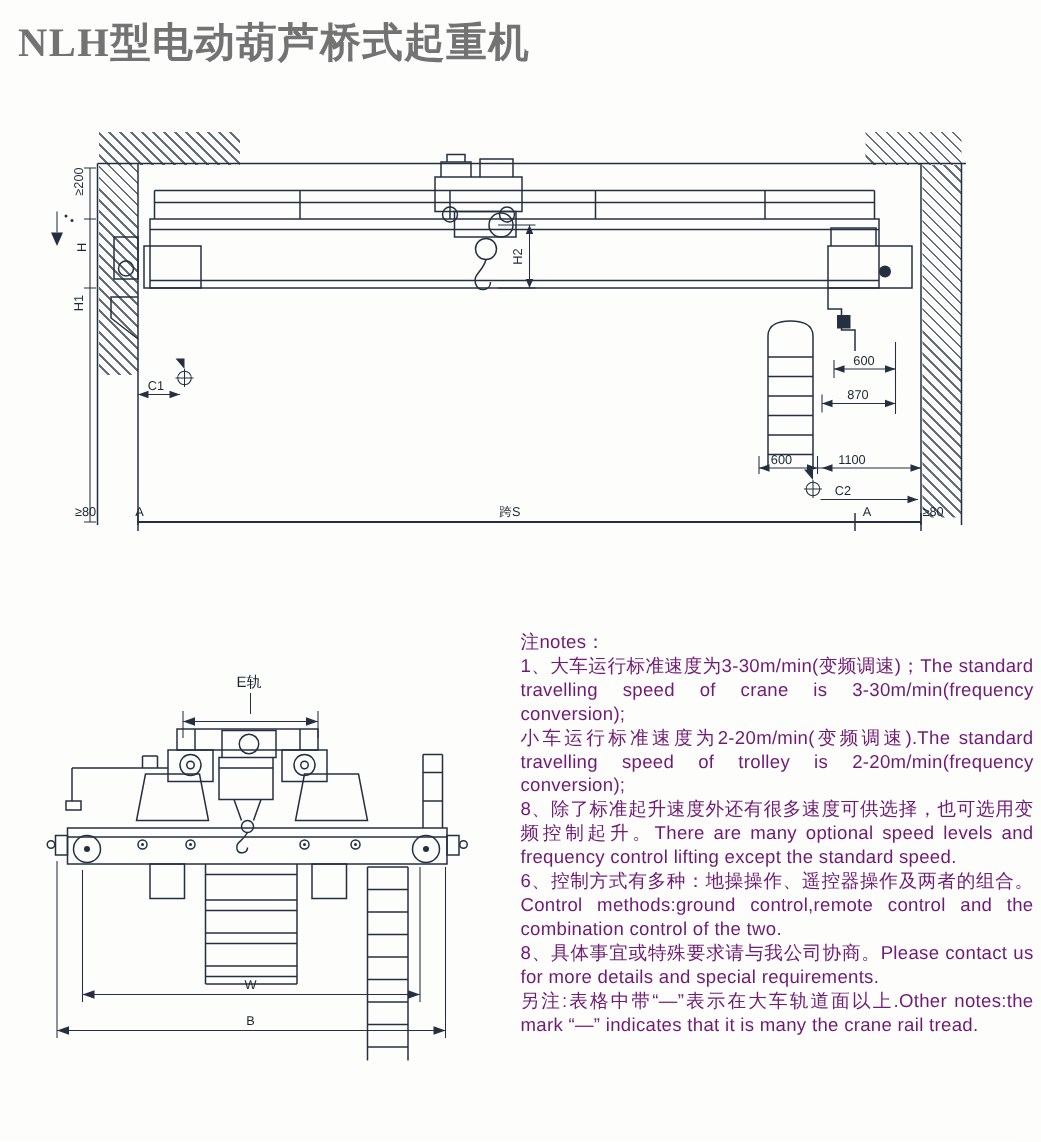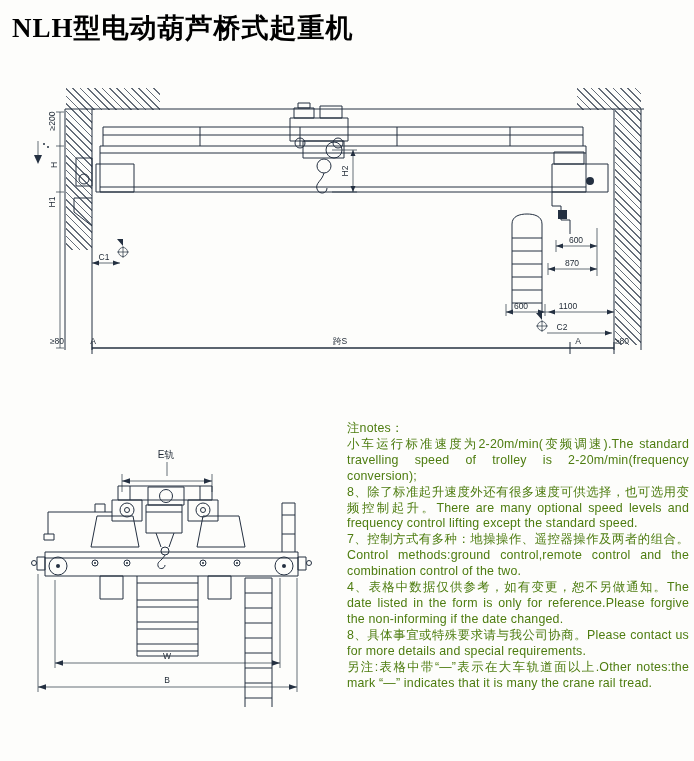--- a/index.html
+++ b/index.html
@@ -1,28 +1,28 @@
 <!DOCTYPE html>
 <html><head>
 <meta charset="utf-8">
 <style>
   html,body{margin:0;padding:0;}
   .page{position:relative;width:694px;height:761px;background:#fdfdfb;overflow:hidden;
         font-family:"Liberation Sans",sans-serif;}
   .title{position:absolute;left:12px;top:10px;margin:0;font-family:"Liberation Serif",serif;
-         font-weight:bold;font-size:27px;letter-spacing:1px;color:#000000;white-space:nowrap;}
+         font-weight:bold;font-size:27px;letter-spacing:1px;color:#737373;white-space:nowrap;}
   svg{position:absolute;}
   .ln{stroke:#243041;fill:none;stroke-width:1;}
   .thin{stroke:#243041;fill:none;stroke-width:.7;}
   .fil{fill:#243041;stroke:none;}
   .dash{stroke-dasharray:5 3;stroke-width:.7;}
   .dd{stroke-dasharray:9 3 2 3;stroke-width:.7;}
   .lbl{fill:#1d2733;font-family:"Liberation Sans",sans-serif;font-size:8.5px;}
   .hatch{position:absolute;background:repeating-linear-gradient(45deg,transparent 0 4px,rgba(36,48,65,.7) 4px 5.2px);}
-  .notes{position:absolute;left:347px;top:421px;width:342px;color:#4d7c0f;font-size:12.4px;
+  .notes{position:absolute;left:347px;top:421px;width:342px;color:#701a75;font-size:12.4px;
          line-height:15.9px;text-align:justify;letter-spacing:.2px;}
   .notes p{margin:0;}
 </style>
 </head>
 <body>
 
 <div class="page">
 
   <h1 class="title">NLH型电动葫芦桥式起重机</h1>
 
@@ -166,21 +166,21 @@
 
     <g>
       <text class="lbl" x="166" y="458" text-anchor="middle" style="font-size:10px">E轨</text>
       <text class="lbl" x="167" y="659" text-anchor="middle">W</text>
       <text class="lbl" x="167" y="683" text-anchor="middle">B</text>
     </g>
   </svg>
 
   <div class="notes">
     <p>注notes：</p>
+    <p>1、大车运行标准速度为3-30m/min(变频调速)；The standard travelling speed of crane is 3-30m/min(frequency conversion);</p>
     <p>小车运行标准速度为2-20m/min(变频调速).The standard travelling speed of trolley is 2-20m/min(frequency conversion);</p>
     <p>8、除了标准起升速度外还有很多速度可供选择，也可选用变频控制起升。There are many optional speed levels and frequency control lifting except the standard speed.</p>
-    <p>7、控制方式有多种：地操操作、遥控器操作及两者的组合。Control methods:ground control,remote control and the combination control of the two.</p>
-    <p>4、表格中数据仅供参考，如有变更，恕不另做通知。The date listed in the form is only for reference.Please forgive the non-informing if the date changed.</p>
+    <p>6、控制方式有多种：地操操作、遥控器操作及两者的组合。Control methods:ground control,remote control and the combination control of the two.</p>
     <p>8、具体事宜或特殊要求请与我公司协商。Please contact us for more details and special requirements.</p>
     <p>另注:表格中带“—”表示在大车轨道面以上.Other notes:the mark “—” indicates that it is many the crane rail tread.</p>
   </div>
 
 </div>
 
 </body></html>

